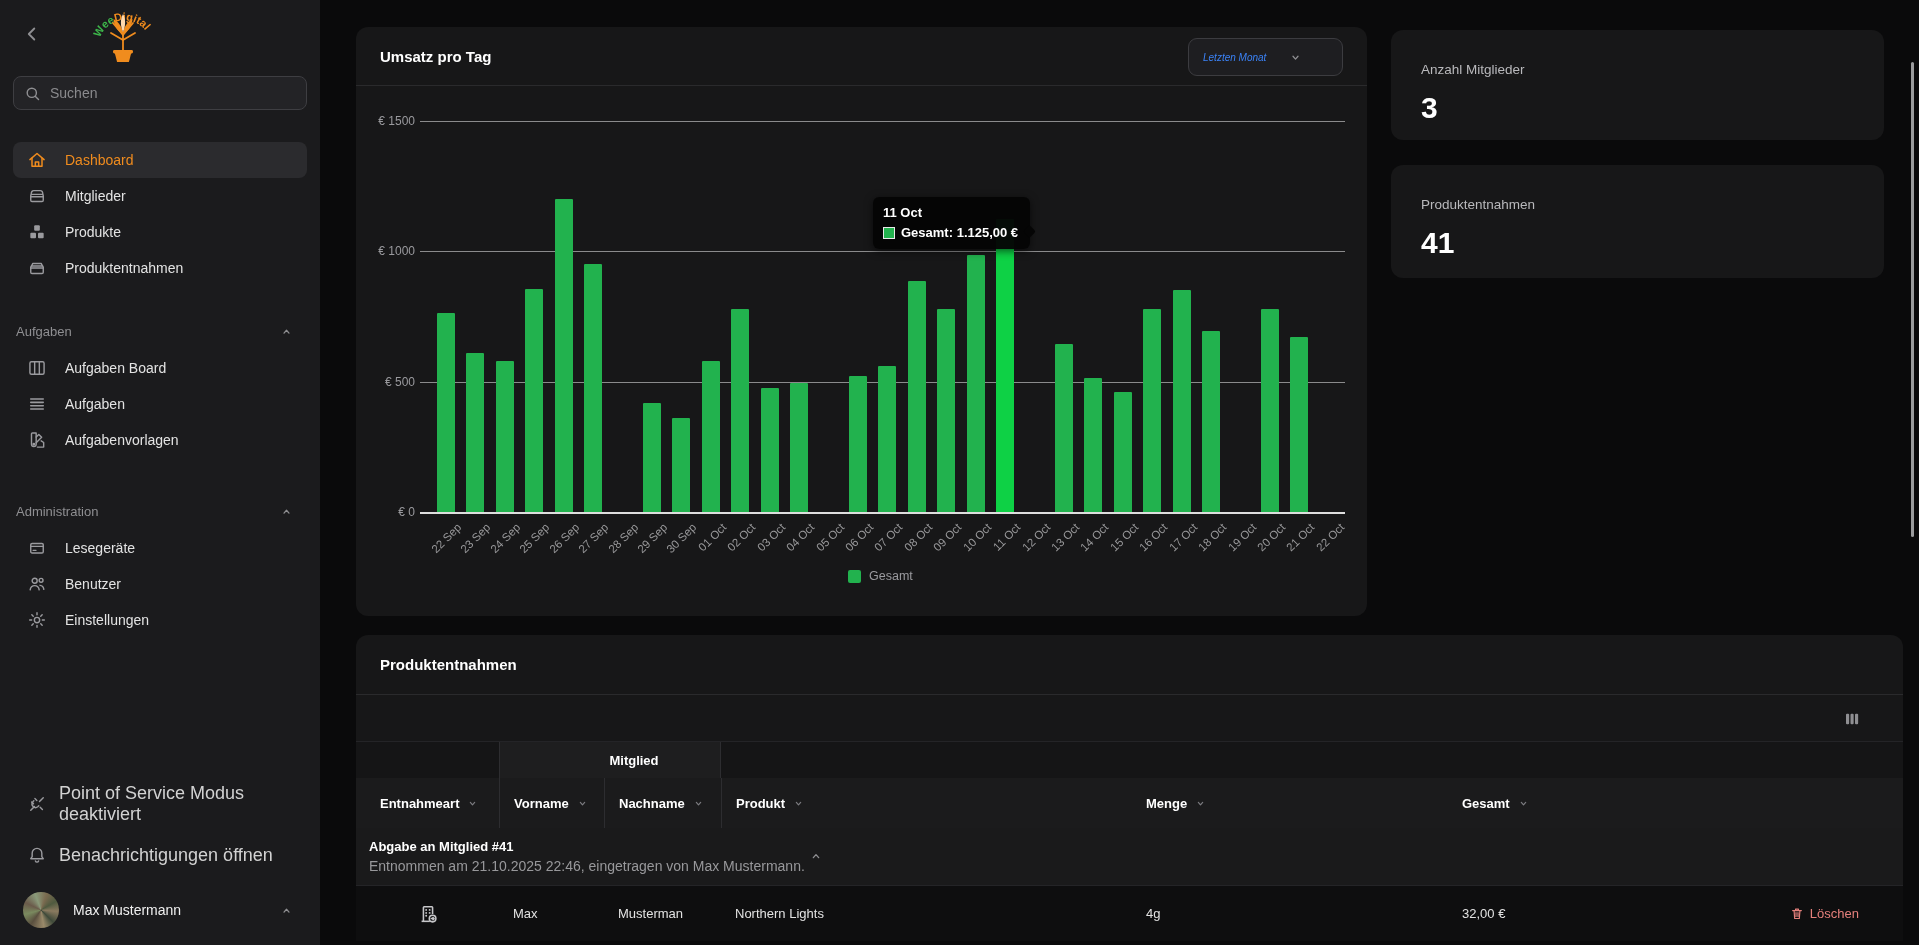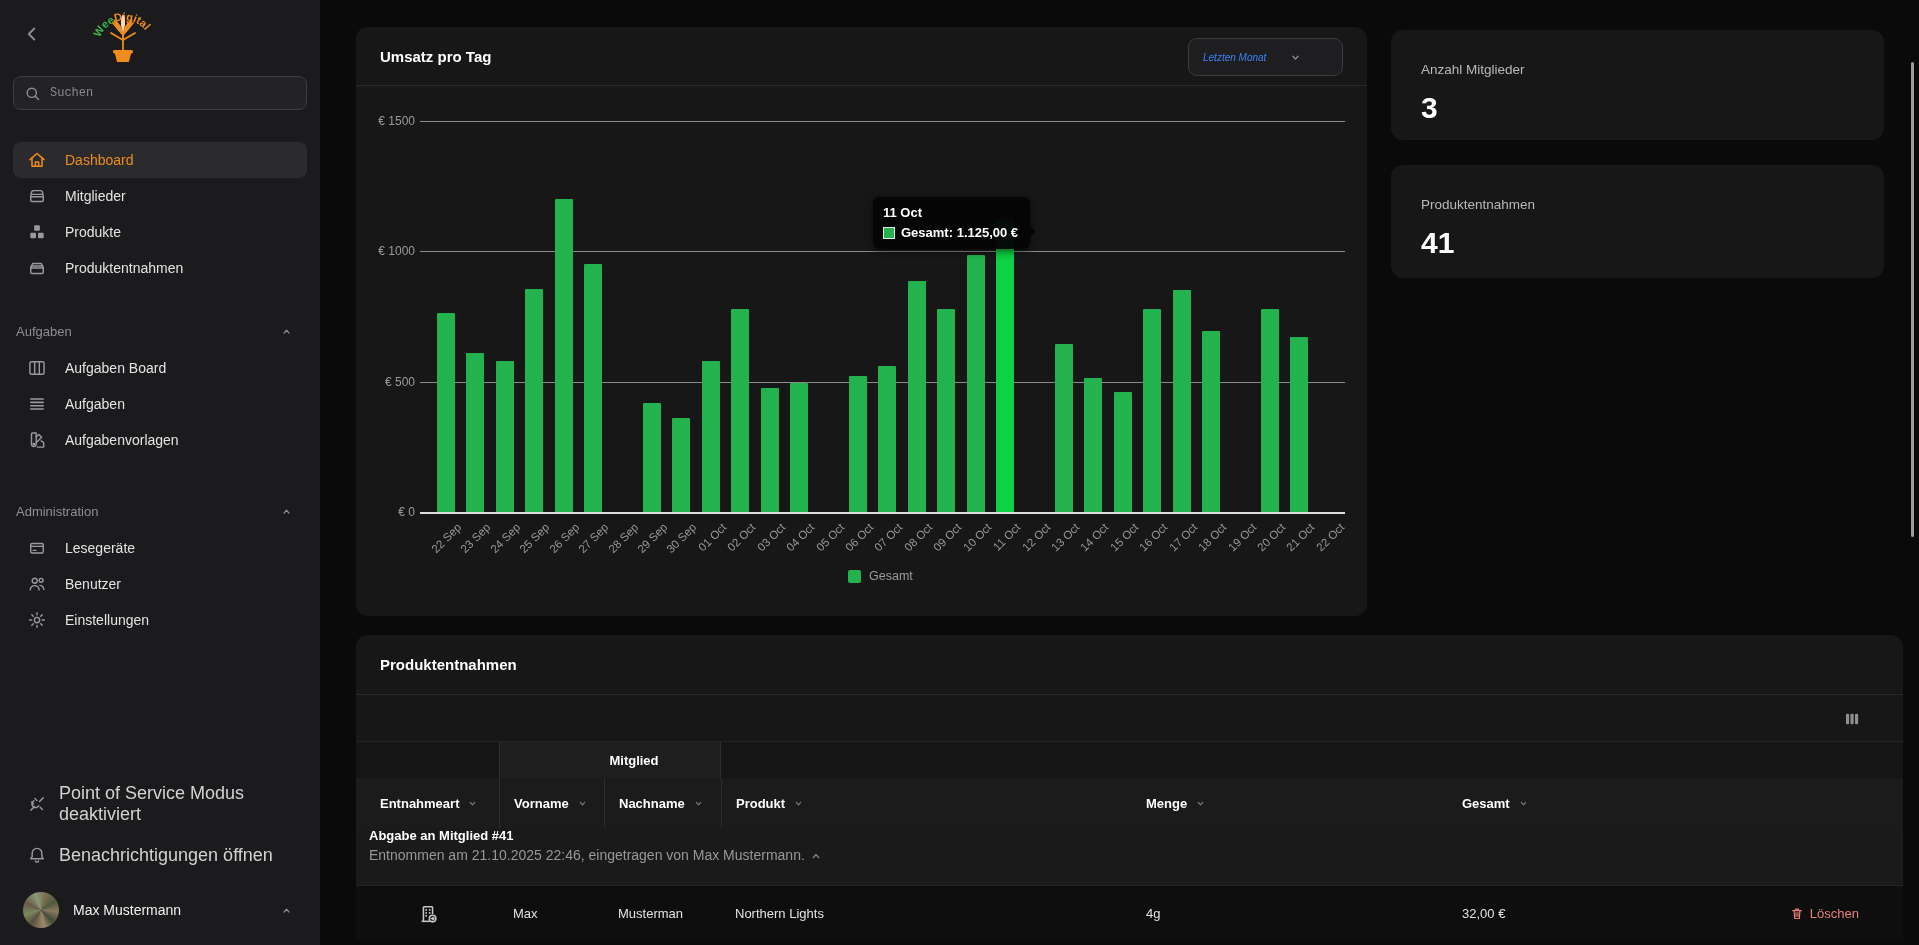--- a/index.html
+++ b/index.html
@@ -7,21 +7,21 @@
   body { background:#0a0a0b; font-family:"Liberation Sans", sans-serif; position:relative; color:#e6e6e6; }
   svg { display:block; }
 
   
   .sidebar { position:absolute; left:0; top:0; width:320px; height:945px; background:#1b1b1d; }
   .sb-head { height:60px; display:flex; align-items:flex-start; padding:8px 0 0 18px; }
   .back-btn { width:28px; height:28px; margin-top:12px; color:#8f8f92; display:flex; align-items:center; justify-content:center; cursor:pointer; }
   .logo-wrap { margin-left:38px; }
   .search-box { margin:16px 13px 0 13px; height:34px; background:#232326; border:1px solid #3e3e42; border-radius:8px; display:flex; align-items:center; padding:0 10px; }
   .search-box svg { color:#8f8f92; margin-right:9px; flex:none; }
-  .search-input { background:transparent; border:none; outline:none; color:#cfcfcf; font-size:12px; width:100%; font-family:Liberation Mono, monospace; }
+  .search-input { background:transparent; border:none; outline:none; color:#cfcfcf; font-size:14px; width:100%; font-family:Liberation Sans, sans-serif; }
   .search-input::placeholder { color:#8a8a8d; }
   .nav { margin-top:32px; }
   .nav-item { height:36px; margin:0 13px; border-radius:8px; display:flex; align-items:center; padding-left:14px; cursor:pointer; color:#e3e3e3; }
   .nav-item .ic { width:20px; height:20px; color:#9a9a9e; margin-right:18px; flex:none; }
   .nav-item span.lbl { font-size:14px; }
   .nav-item.active { background:#2b2b2e; color:#f08c1e; }
   .nav-item.active .ic { color:#f08c1e; }
   .sec-label { margin:26px 0 0 0; height:38px; display:flex; align-items:center; padding:0 26px 0 16px; color:#8f8f92; font-size:13px; justify-content:space-between; }
   .sec-label.admin { margin-top:34px; }
   .sb-footer { position:absolute; top:782px; left:0; right:0; }
@@ -70,21 +70,21 @@
   .cols-btn { position:absolute; right:40px; top:13px; width:22px; height:22px; color:#8f8f92; cursor:pointer; display:flex; align-items:center; justify-content:center; }
   .tgrid { display:grid; grid-template-columns:143px 105px 117px 409px 316px 457px; }
   .band-row { height:36px; background:#151516; }
   .band-cell { display:flex; align-items:center; justify-content:center; font-size:13px; font-weight:bold; color:#fff; }
   .band-cell.mit { grid-column:2 / span 2; background:#1e1e1f; border-left:1px solid #2d2d30; border-right:1px solid #2d2d30;padding-left:48px; }
   .head-row { height:50px; background:#1b1b1c; }
   .th { display:flex; align-items:center; font-size:13px; font-weight:bold; color:#fff; padding-left:14px; gap:7px; cursor:pointer; }
   .th:first-child { padding-left:24px; }
   .th.b { border-left:1px solid #2d2d30; }
   .th .caret { color:#7c7c80; }
-  .group-row { height:58px; background:#1a1a1b; border-bottom:1px solid #242427; display:flex; align-items:flex-start; position:relative; padding-left:13px; }
+  .group-row { height:58px; background:#1a1a1b; border-bottom:1px solid #242427; display:flex; align-items:center; position:relative; padding-left:13px; }
   .gr-text .l1 { font-size:13px; font-weight:bold; color:#fff; }
   .gr-text .l2 { font-size:14px; color:#98989b; margin-top:4px; }
   .gr-caret { position:absolute; left:452px; top:20px; color:#8f8f92; cursor:pointer; }
   .data-row { height:55px; background:#0e0e0f; align-items:center; }
   .td { font-size:13px; color:#e2e2e2; padding-left:14px; display:flex; align-items:center; }
   .td.icon-cell { justify-content:center; padding-left:0; color:#c6c6c9; }
   .td.pad16 { padding-left:16px; }
   .del-btn { display:flex; align-items:center; gap:6px; color:#e5807c; font-size:13px; cursor:pointer; background:none; border:none; font-family:"Liberation Sans",sans-serif; }
 
   .page-scrollbar { position:absolute; left:1911px; top:62px; width:3px; height:475px; background:#9a9b9d; border-radius:2px; }

